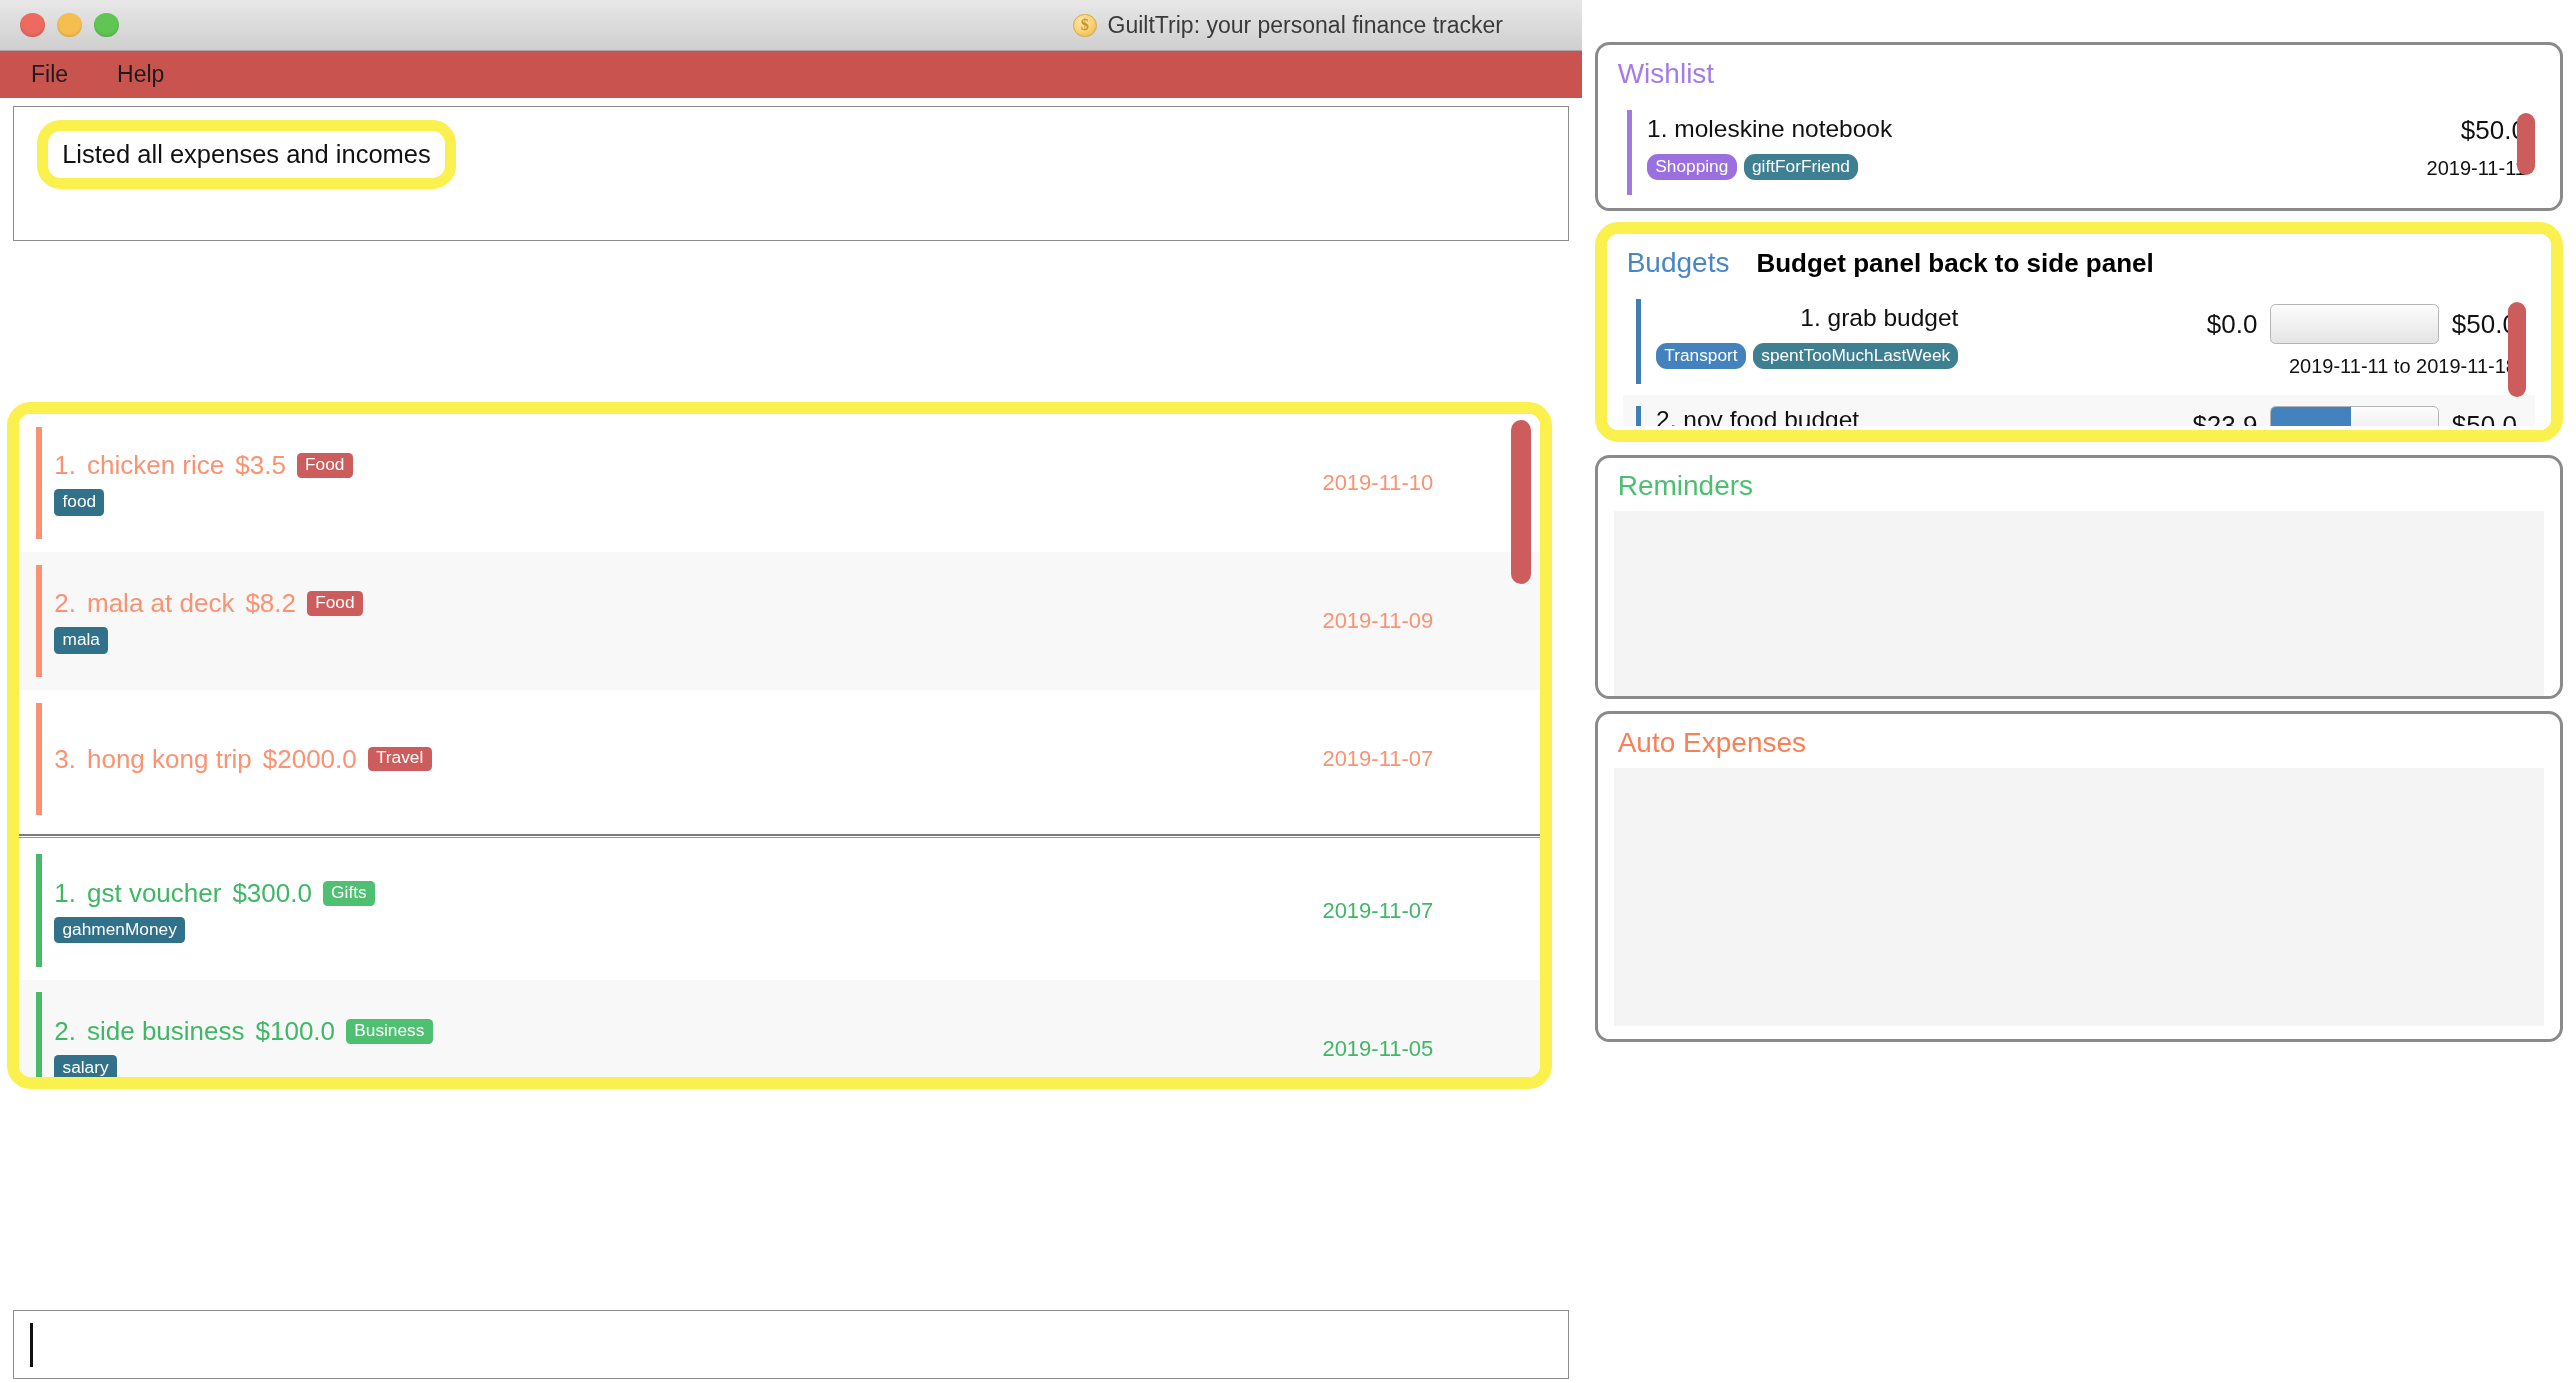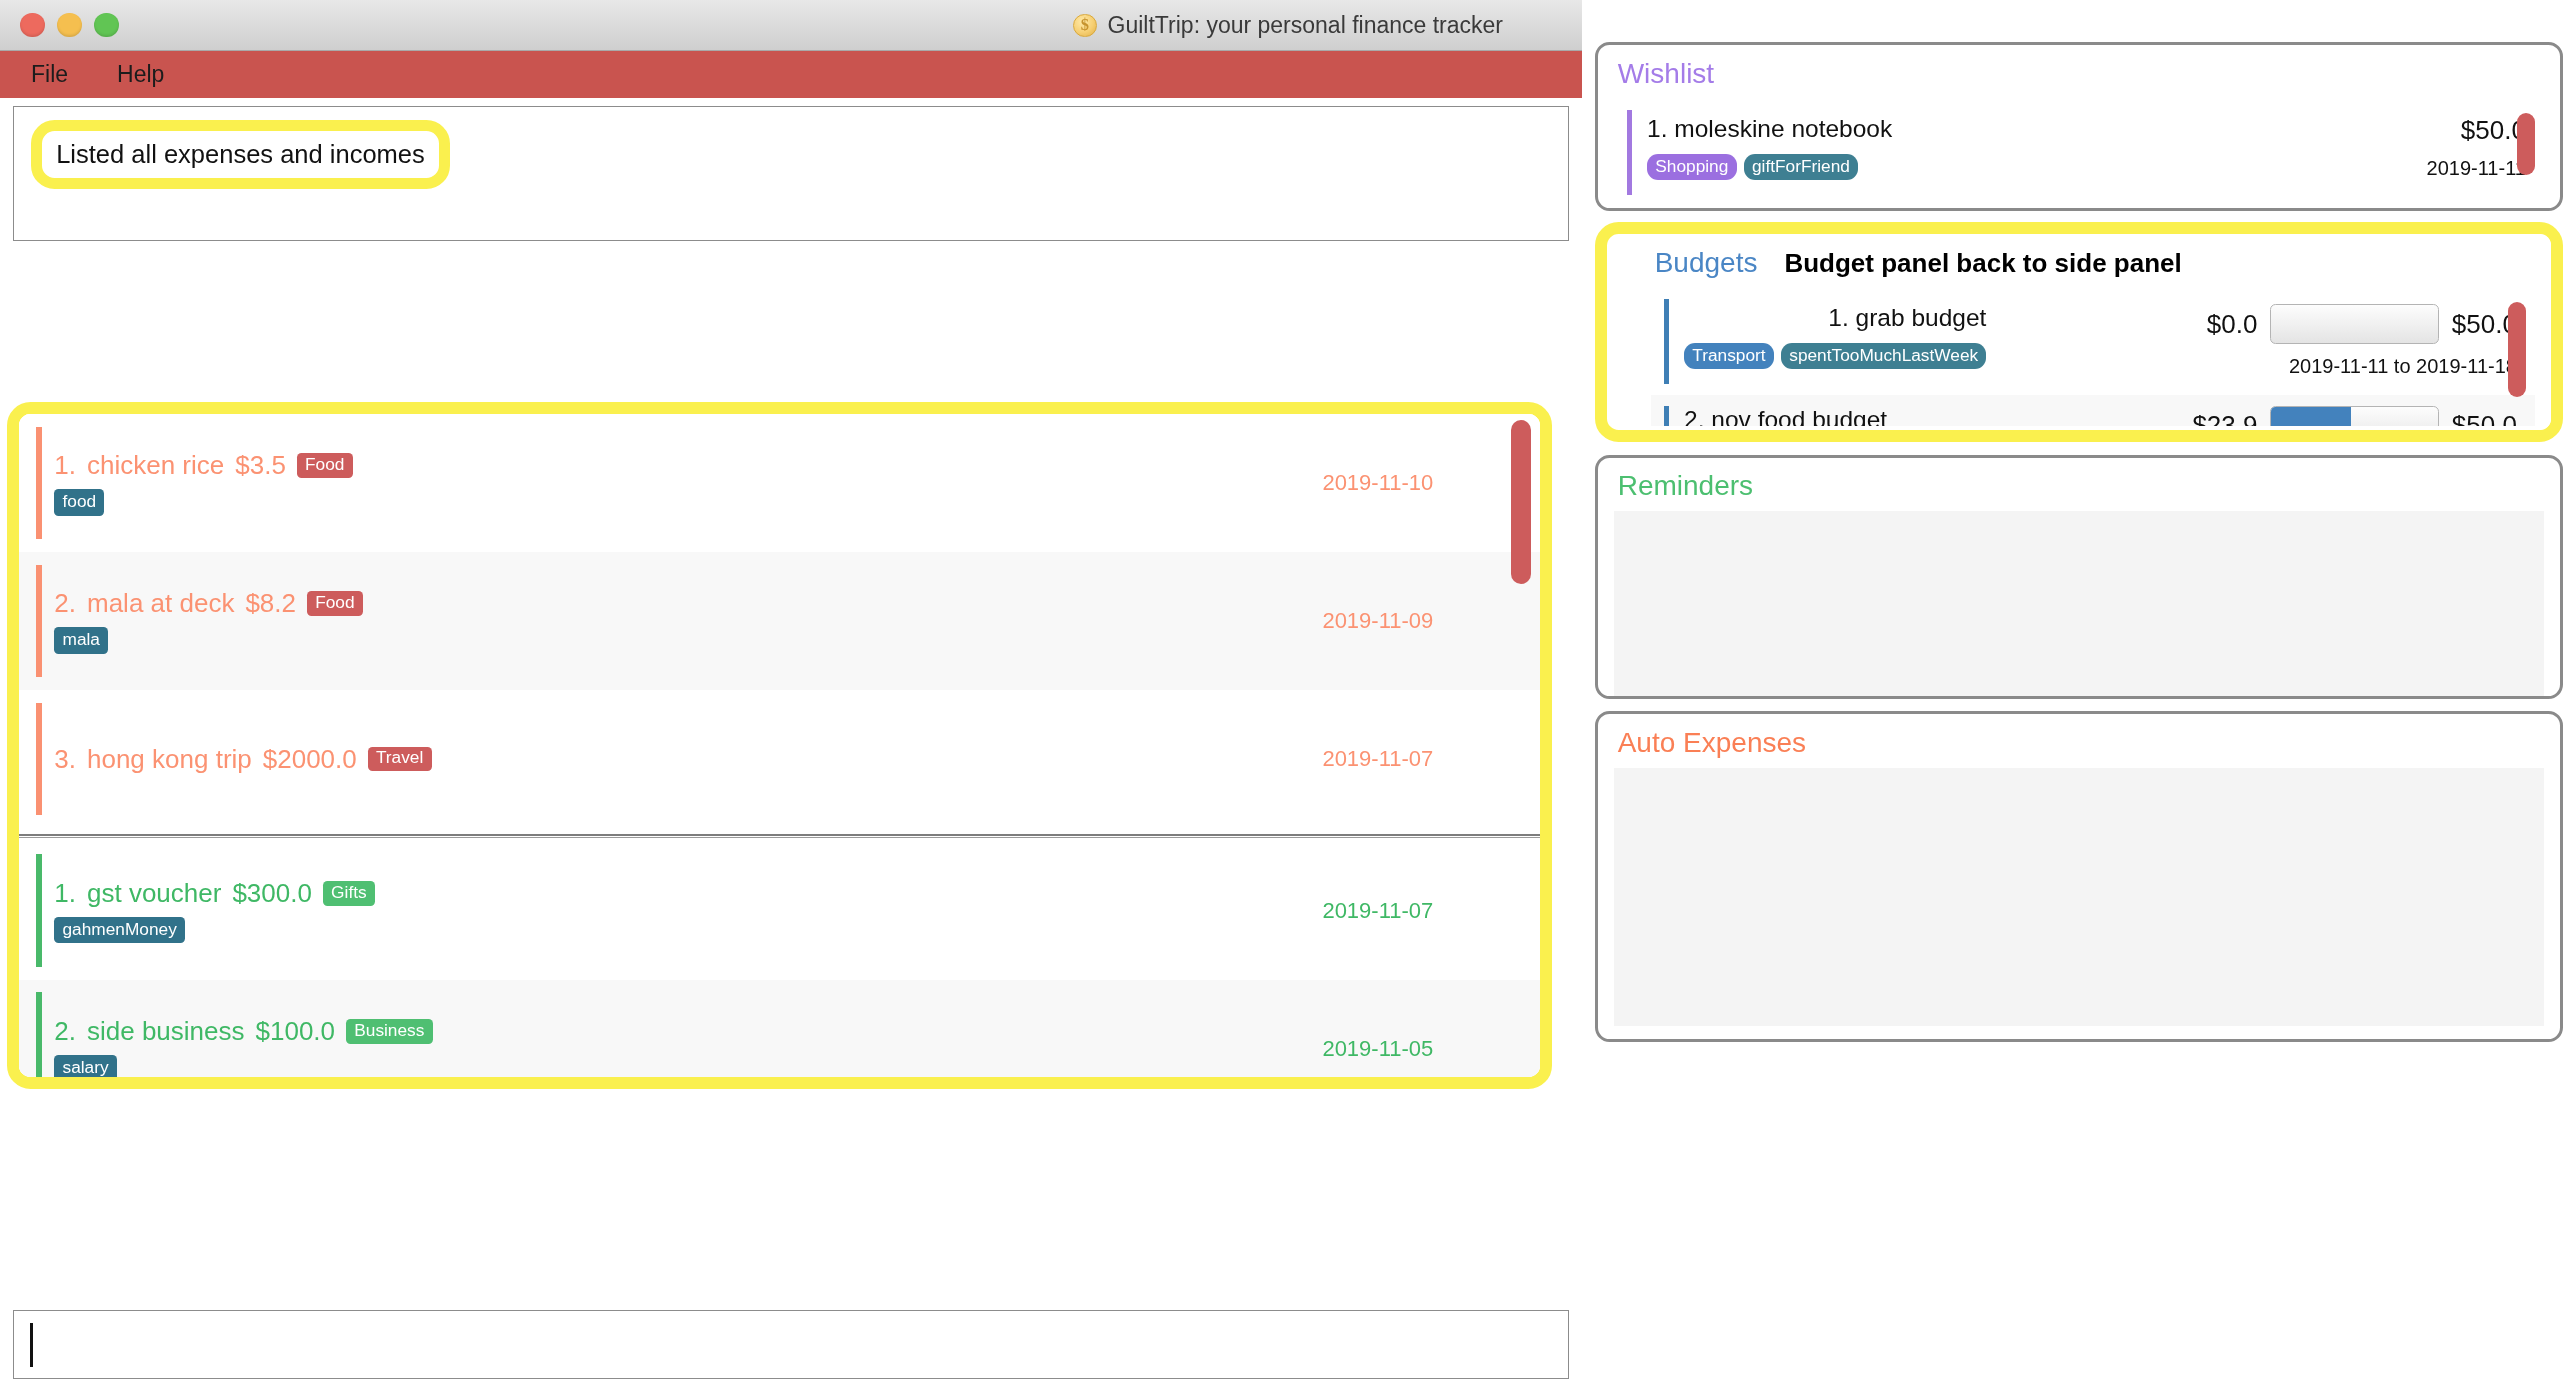--- a/index.html
+++ b/index.html
@@ -47,21 +47,21 @@
     background: #c9544f; display: flex; align-items: center; padding-left: 31px; gap: 49px;
   }
   .menu-item { font-size: 23px; color: #1c1c1c; cursor: default; }
 
   
   #result-box {
     position: absolute; left: 12.7px; top: 55px; width: 1556px; height: 135px;
     background: #ffffff; border: 1.8px solid #8c8c8c;
   }
   #result-text-hl {
-    position: absolute; left: 17px; top: 12.7px;
+    position: absolute; left: 23px; top: 12.7px;
     padding: 9px 14.5px; font-size: 25.5px; color: #111;
     background: #ffffff;
     border: 11.8px solid #faf04e; border-radius: 23.6px;
     white-space: nowrap;
   }
   #tx-panel {
     position: absolute; left: 7.3px; top: 351px; width: 1545px; height: 687px;
     border: 12.7px solid #faf04e; border-radius: 23.6px;
     background: #ffffff; overflow: hidden;
   }
@@ -167,21 +167,21 @@
   }
   .pfill { height: 100%; background: #4382bd; }
 
   .rm .panel-title { color: #4cbf70; }
   .ae .panel-title { color: #fa7f55; }
 
   .panel-scroll { position: absolute; right: 9px; top: 14.5px; width: 18px; border-radius: 9px; background: #cd5c5c; }
 
   
   #budget-highlight {
-    border: 12.7px solid #faf04e; border-radius: 23.6px; background: #ffffff; padding-left: 28px;
+    border: 12.7px solid #faf04e; border-radius: 23.6px; background: #ffffff;
   }
 </style>
 </head>
 <body>
 
 <div id="window-titlebar">
   <div id="traffic-lights">
     <div class="tl tl-close"></div>
     <div class="tl tl-min"></div>
     <div class="tl tl-max"></div>

